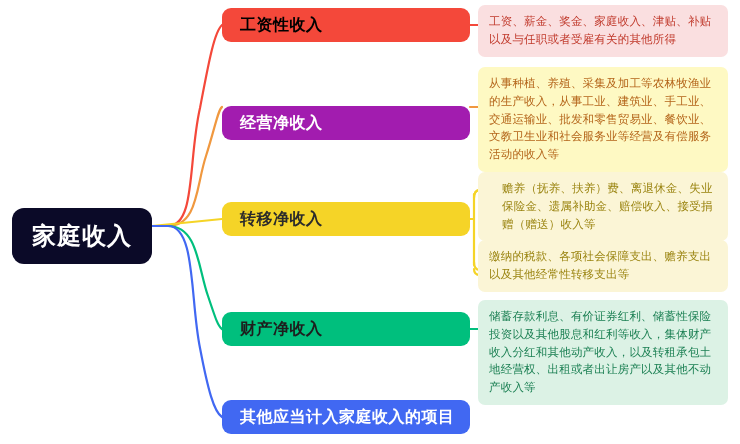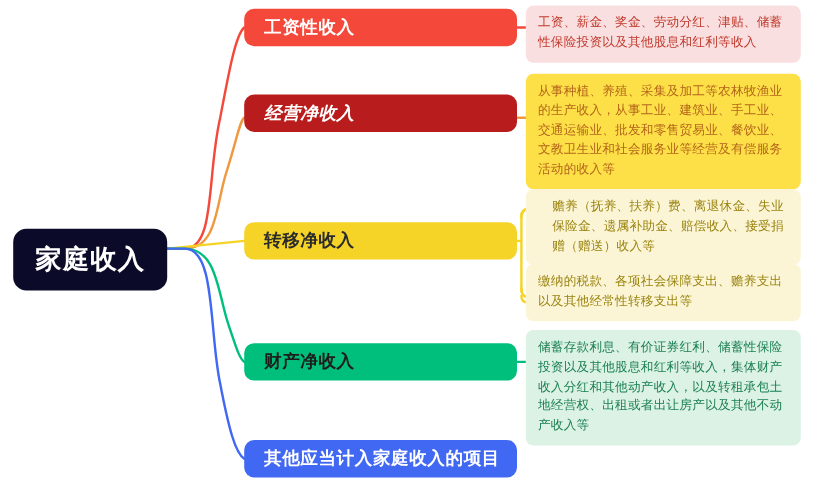--- a/index.html
+++ b/index.html
@@ -54,22 +54,22 @@
     border-radius: 9px;
     padding-left: 18px;
     height: 34px;
   }
   .branch-label {
     font-size: 16px;
     font-weight: bold;
     letter-spacing: 0.5px;
   }
   .branch-1 { left: 222px; top: 8px;   width: 248px; background: #f4483a; }
-  .branch-1 .branch-label { color: #ffffff; }
-  .branch-2 { left: 222px; top: 86px;  width: 248px; background: #b91c1c; font-style: italic; }
+  .branch-1 .branch-label { color: #000000; }
+  .branch-2 { left: 222px; top: 106px;  width: 248px; background: #a21caf; }
   .branch-2 .branch-label { color: #ffffff; }
   .branch-3 { left: 222px; top: 202px; width: 248px; background: #f5d427; }
   .branch-3 .branch-label { color: #2b2b2b; }
   .branch-4 { left: 222px; top: 312px; width: 248px; background: #00bf7d; }
   .branch-4 .branch-label { color: #1d1d1d; }
   .branch-5 { left: 222px; top: 400px; width: 248px; background: #4168f2; }
   .branch-5 .branch-label { color: #ffffff; font-family: Liberation Serif, serif; }
 
   .leaf-node {
     border-radius: 7px;
@@ -79,21 +79,21 @@
     font-size: 11.5px;
     letter-spacing: 0.2px;
   }
   .leaf-1 {
     left: 478px; top: 5px; width: 250px;
     background: #fadfe0;
     color: #c0392b;
   }
   .leaf-2 {
     left: 478px; top: 67px; width: 250px;
-    background: #fde047;
+    background: #fef9c3;
     color: #b4651a;
   }
   .leaf-3 {
     left: 478px; top: 172px; width: 250px;
     background: #fbf5d6;
     color: #9a8410;
     padding-left: 24px;
   }
   .leaf-4 {
     left: 478px; top: 240px; width: 250px;
@@ -130,21 +130,21 @@
   </svg>
 
   <div class="node root-node">
     <span class="root-label">家庭收入</span>
   </div>
 
   <div class="node branch-node branch-1">
     <span class="branch-label">工资性收入</span>
   </div>
   <div class="node leaf-node leaf-1">
-    <span>工资、薪金、奖金、劳动分红、津贴、储蓄性保险投资以及其他股息和红利等收入</span>
+    <span>工资、薪金、奖金、家庭收入、津贴、补贴以及与任职或者受雇有关的其他所得</span>
   </div>
 
   <div class="node branch-node branch-2">
     <span class="branch-label">经营净收入</span>
   </div>
   <div class="node leaf-node leaf-2">
     <span>从事种植、养殖、采集及加工等农林牧渔业的生产收入，从事工业、建筑业、手工业、交通运输业、批发和零售贸易业、餐饮业、文教卫生业和社会服务业等经营及有偿服务活动的收入等</span>
   </div>
 
   <div class="node branch-node branch-3">

